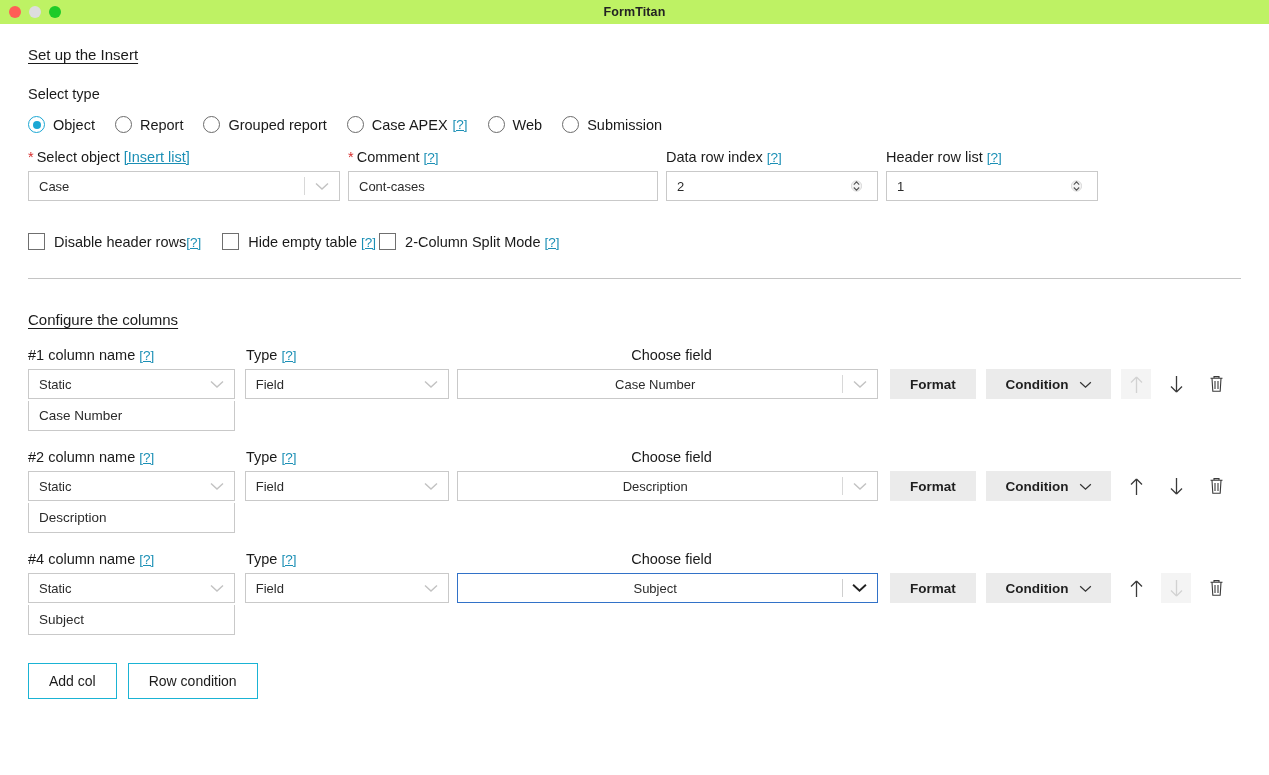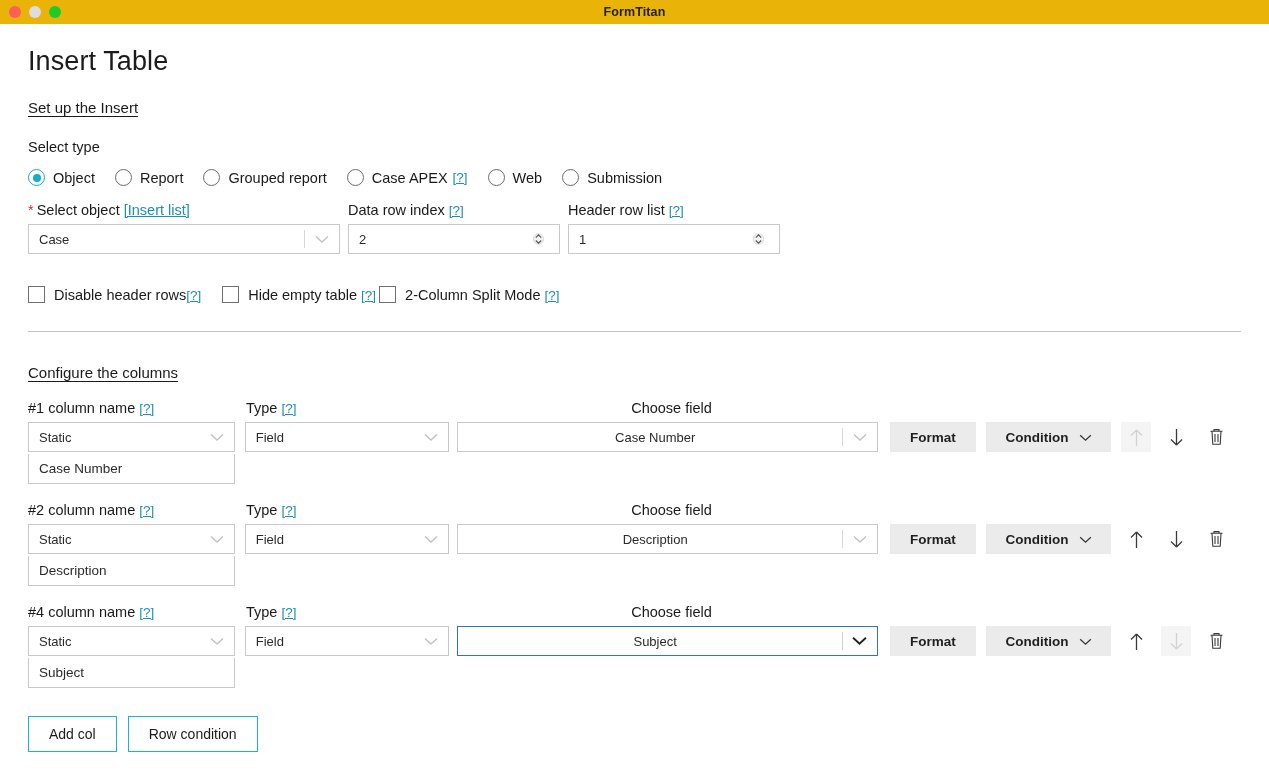--- a/index.html
+++ b/index.html
@@ -10,21 +10,21 @@
     font-family: "Liberation Sans", sans-serif;
     color: #1a1a1a;
     overflow: hidden;
   }
 
   
   .titlebar {
     position: relative;
     height: 24px;
     width: 100%;
-    background: #eab308;
+    background: #bef264;
     display: flex;
     align-items: center;
   }
   .traffic {
     display: flex;
     gap: 8px;
     margin-left: 9px;
   }
   .dot { width: 12px; height: 12px; border-radius: 50%; }
   .dot.red { background: #ff5f56; }
@@ -265,21 +265,20 @@
   <div class="traffic">
     <span class="dot red"></span>
     <span class="dot gray"></span>
     <span class="dot green"></span>
   </div>
   <div class="win-title">FormTitan</div>
 </div>
 
 <div class="page">
 
-  <h1 class="page-title">Insert Table</h1>
 
   <div><span class="section-link">Set up the Insert</span></div>
 
   <div class="select-type-lbl">Select type</div>
 
   <div class="radio-row">
     <label class="radio-item">
       <span class="radio checked"></span>
       <span class="radio-label">Object</span>
     </label>
@@ -317,20 +316,29 @@
         <span class="val">Case</span>
         <span class="sel-divider"></span>
         <span class="chev">
           <svg width="14" height="9" viewBox="0 0 14 9">
               <path d="M1 1.5L7 7L13 1.5" stroke="currentColor" stroke-width="1.4" fill="none"></path>
             </svg>
         </span>
       </div>
     </div>
 
+    <div class="field-block" style="width:310px;">
+      <div class="field-label">
+        <span class="req">*</span><span>Comment</span>
+        <span class="help">[?]</span>
+      </div>
+      <div class="ctl">
+        <span class="val">Cont-cases</span>
+      </div>
+    </div>
 
     <div class="field-block" style="width:212px;">
       <div class="field-label">
         <span>Data row index</span>
         <span class="help">[?]</span>
       </div>
       <div class="ctl">
         <span class="val">2</span>
         <span class="spinner">
           <svg width="11" height="16" viewBox="0 0 11 16">

